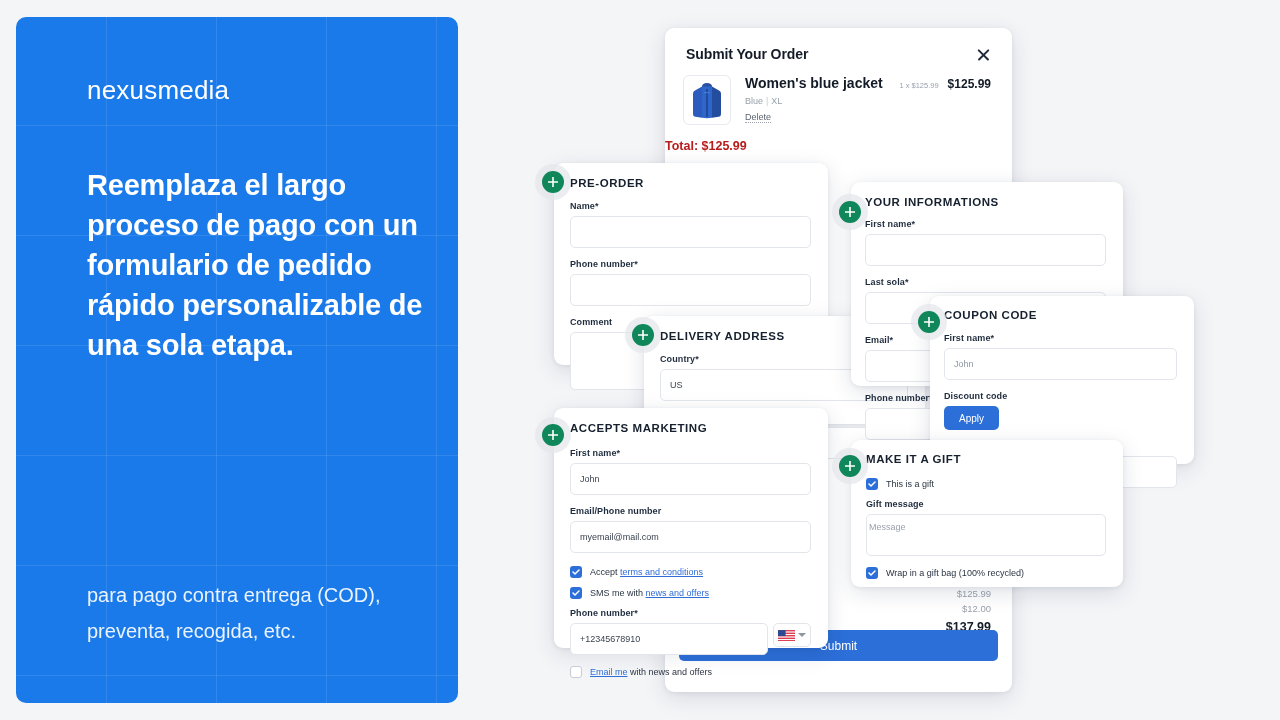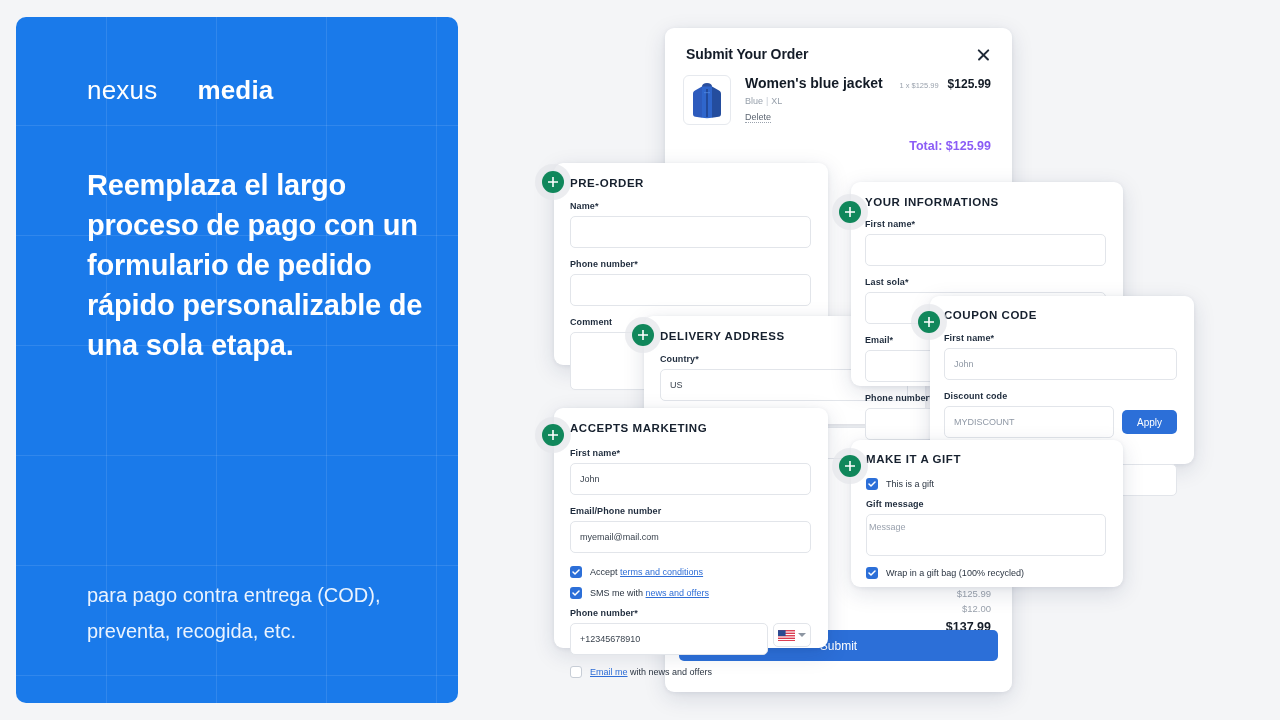--- a/index.html
+++ b/index.html
@@ -19,21 +19,21 @@
     border-radius: 10px 10px 10px 10px;
     overflow: hidden;
   }
   #promo-grid { position: absolute; inset: 0; pointer-events: none; }
   #promo-grid .v, #promo-grid .h { position: absolute; background: rgba(255,255,255,.10); }
   #promo-grid .v { top: 0; bottom: 0; width: 1px; }
   #promo-grid .h { left: 0; right: 0; height: 1px; }
   #promo-inner { position: relative; padding: 58px 0 0 71px; }
   .logo { font-size: 26px; color: #fff; letter-spacing: .2px; white-space: nowrap; }
   .logo .light { font-weight: 300; }
-  .logo .bold { font-weight: 700; margin-left: 40px; }
+  .logo .bold { font-weight: 400; }
   .promo-head {
     margin-top: 59px; width: 345px;
     font-size: 29px; font-weight: 700; line-height: 40px;
     color: #ffffff; letter-spacing: -.2px;
   }
   .promo-sub {
     position: absolute; left: 71px; top: 560px; width: 360px;
     font-size: 20px; line-height: 36px; font-weight: 400;
     color: #eaf3fe;
   }
@@ -109,21 +109,21 @@
   #line-name { font-size: 14px; font-weight: 600; color: #131b26; }
   #line-variant { font-size: 9px; color: #97a0ab; margin-top: 5px; }
   #line-variant .sep { color: #c5cbd3; margin: 0 3px; }
   #line-delete {
     font-size: 9px; color: #5d6672; margin-top: 5px;
     border-bottom: 1px dotted #9aa2ad; display: inline-block; cursor: pointer;
   }
   #line-prices { text-align: right; display: flex; align-items: baseline; gap: 9px; padding-top: 2px; }
   #line-unit { font-size: 7.5px; color: #9aa2ad; }
   #line-total { font-size: 12px; font-weight: 700; color: #131b26; }
-  #order-total { text-align: right; padding: 14px 21px 0 0; font-size: 12.5px; font-weight: 700; color: #8b5cf6; }
+  #order-total { text-align: left; padding: 14px 21px 0 0; font-size: 12.5px; font-weight: 700; color: #b91c1c; }
 
   
   #summary { position: absolute; right: 21px; top: 558px; text-align: right; }
   #summary .s1 { font-size: 9.5px; color: #9aa2ad; line-height: 15px; }
   #summary .s2 { font-size: 9.5px; color: #9aa2ad; line-height: 15px; }
   #summary .s3 { font-size: 12.5px; font-weight: 700; color: #151d29; line-height: 22px; }
 
   #submit-btn {
     position: absolute; left: 14px; right: 14px; bottom: 31px; height: 31px;
     background: #2c6fd8; border-radius: 5px; border: none;
@@ -307,21 +307,20 @@
     </div>
     <div class="card-title">COUPON CODE</div>
     <div style="margin-top:12px">
       <div class="fld-group">
         <div class="fld-label">First name*</div>
         <div class="fld-box">John</div>
       </div>
       <div class="fld-group">
         <div class="fld-label">Discount code</div>
         <div class="row-inline">
-          <div class="fld-box" style="flex:1">MYDISCOUNT</div>
           <button id="apply-btn">Apply</button>
         </div>
       </div>
       <div class="fld-group">
         <div class="fld-label">Email/Phone number</div>
         <div class="fld-box"></div>
       </div>
     </div>
   </div>
 

